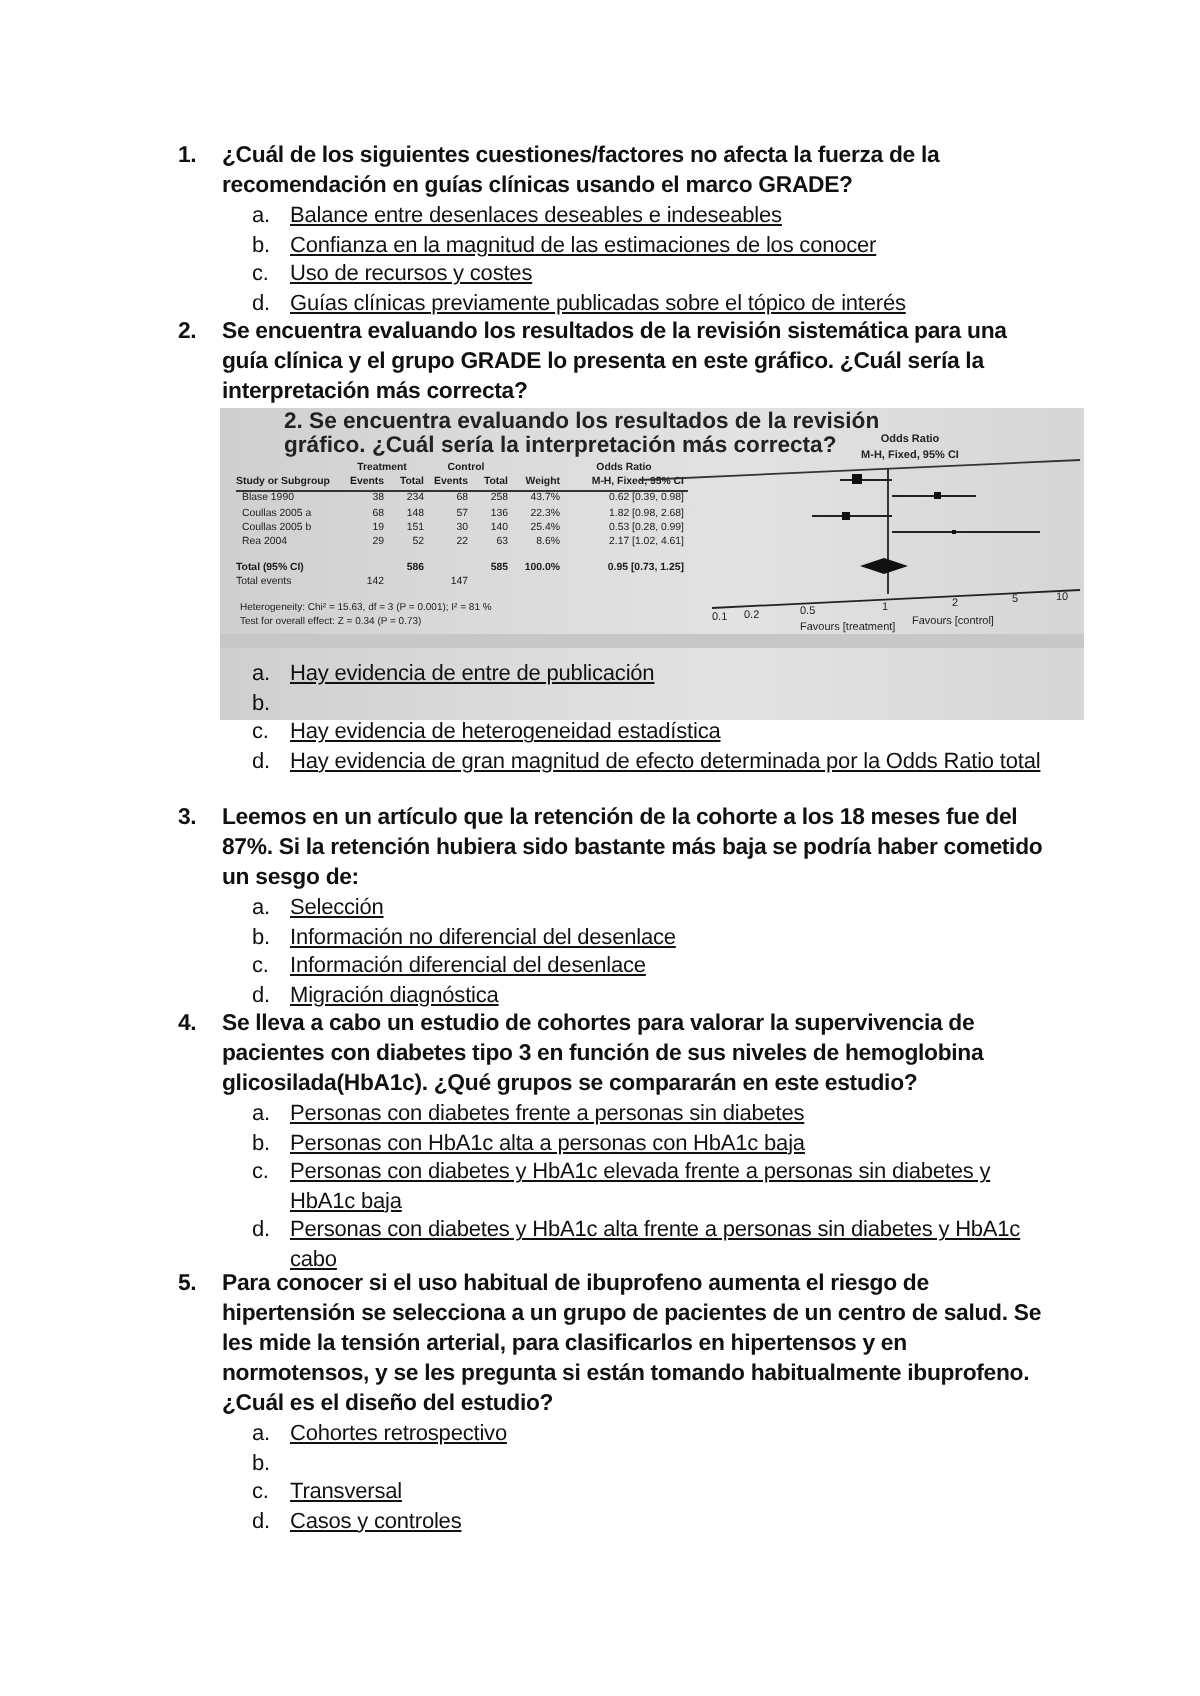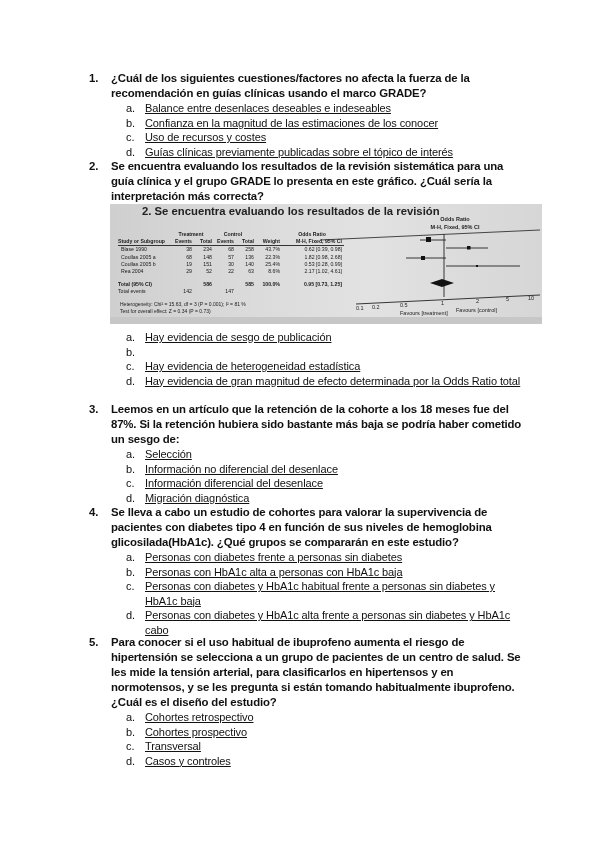--- a/index.html
+++ b/index.html
@@ -7,21 +7,21 @@
          font-family:"Liberation Sans", sans-serif; color:#111; }
   .q { position:absolute; left:89px; width:440px; }
   .q-head { display:flex; font-weight:bold; font-size:11.4px; line-height:15px; letter-spacing:-0.15px; }
   .q-num { width:22px; flex:none; }
   .q-text { flex:1; }
   .opts { margin:0; padding:0; list-style:none; }
   .opt { display:flex; font-size:11px; line-height:14.6px; padding-left:37px; letter-spacing:-0.1px; }
   .opt-letter { width:19px; flex:none; }
   .opt-text { flex:1;text-decoration:underline; }
   
-  .photo { position:absolute; left:110px; top:204px; width:432px; height:120px;
+  .photo { position:absolute; left:110px; top:204px; width:432px; height:156px;
            background:linear-gradient(90deg,#cfcfcf 0%,#dadada 30%,#e2e2e2 60%,#d6d6d6 100%);
            overflow:hidden; font-family:"Liberation Sans", sans-serif; color:#1a1a1a; }
   .ph-title { position:absolute; left:32px; top:1px; font-weight:bold; font-size:11.3px; line-height:12px; color:#222; }
   .ph-table { position:absolute; left:8px; top:27px; font-size:5.2px; line-height:7.2px; }
   .ph-row { display:flex; white-space:nowrap; }
   .c0 { width:52px; } .c1 { width:22px; text-align:right; } .c2 { width:20px; text-align:right; }
   .c3 { width:22px; text-align:right; } .c4 { width:20px; text-align:right; } .c5 { width:26px; text-align:right; }
   .c6 { width:62px; text-align:right; padding-right:2px; }
   .ph-hdr { font-weight:bold; }
   .ph-foot { position:absolute; left:10px; top:97px; font-size:5px; line-height:6.5px; }
@@ -59,20 +59,21 @@
 <div class="q" style="top:159px;">
   <div class="q-head">
     <span class="q-num">2.</span>
     <span class="q-text">Se encuentra evaluando los resultados de la revisión sistemática para una guía clínica y el grupo GRADE lo presenta en este gráfico. ¿Cuál sería la interpretación más correcta?</span>
   </div>
 </div>
 
 <div class="photo">
   <div class="ph-title">
     <div>2. Se encuentra evaluando los resultados de la revisión</div>
+    <div>gráfico. ¿Cuál sería la interpretación más correcta?</div>
   </div>
   <div class="ph-table">
     <div class="ph-row ph-hdr">
       <span class="c0"></span>
       <span style="width:42px;text-align:center;">Treatment</span>
       <span style="width:42px;text-align:center;">Control</span>
       <span style="width:26px;"></span>
       <span style="width:64px;text-align:center;">Odds Ratio</span>
     </div>
     <div class="ph-row ph-hdr" style="border-bottom:0.8px solid #333;">
@@ -172,21 +173,21 @@
       <text x="346" y="108">Favours [control]</text>
     </g>
   </svg>
   <div class="ph-bottom"></div>
 </div>
 
 <div class="q" style="top:330px;">
   <ul class="opts">
     <li class="opt">
         <span class="opt-letter">a.</span>
-        <span class="opt-text">Hay evidencia de sesgo de publicación</span>
+        <span class="opt-text">Hay evidencia de entre de publicación</span>
       </li>
     <li class="opt">
         <span class="opt-letter">b.</span>
       </li>
     <li class="opt">
         <span class="opt-letter">c.</span>
         <span class="opt-text">Hay evidencia de heterogeneidad estadística</span>
       </li>
     <li class="opt">
         <span class="opt-letter">d.</span>
@@ -216,55 +217,54 @@
     <li class="opt">
         <span class="opt-letter">d.</span>
         <span class="opt-text">Migración diagnóstica</span>
       </li>
   </ul>
 </div>
 
 <div class="q" style="top:505px;">
   <div class="q-head">
     <span class="q-num">4.</span>
-    <span class="q-text">Se lleva a cabo un estudio de cohortes para valorar la supervivencia de pacientes con diabetes tipo 4 en función de sus niveles de hemoglobina glicosilada(HbA1c). ¿Qué grupos se compararán en este estudio?</span>
+    <span class="q-text">Se lleva a cabo un estudio de cohortes para valorar la supervivencia de pacientes con diabetes tipo 3 en función de sus niveles de hemoglobina glicosilada(HbA1c). ¿Qué grupos se compararán en este estudio?</span>
   </div>
   <ul class="opts">
     <li class="opt">
         <span class="opt-letter">a.</span>
         <span class="opt-text">Personas con diabetes frente a personas sin diabetes</span>
       </li>
     <li class="opt">
         <span class="opt-letter">b.</span>
         <span class="opt-text">Personas con HbA1c alta a personas con HbA1c baja</span>
       </li>
     <li class="opt">
         <span class="opt-letter">c.</span>
-        <span class="opt-text">Personas con diabetes y HbA1c habitual frente a personas sin diabetes y HbA1c baja</span>
+        <span class="opt-text">Personas con diabetes y HbA1c elevada frente a personas sin diabetes y HbA1c baja</span>
       </li>
     <li class="opt">
         <span class="opt-letter">d.</span>
         <span class="opt-text">Personas con diabetes y HbA1c alta frente a personas sin diabetes y HbA1c cabo</span>
       </li>
   </ul>
 </div>
 
 <div class="q" style="top:635px;">
   <div class="q-head">
     <span class="q-num">5.</span>
     <span class="q-text">Para conocer si el uso habitual de ibuprofeno aumenta el riesgo de hipertensión se selecciona a un grupo de pacientes de un centro de salud. Se les mide la tensión arterial, para clasificarlos en hipertensos y en normotensos, y se les pregunta si están tomando habitualmente ibuprofeno. ¿Cuál es el diseño del estudio?</span>
   </div>
   <ul class="opts">
     <li class="opt">
         <span class="opt-letter">a.</span>
         <span class="opt-text">Cohortes retrospectivo</span>
       </li>
     <li class="opt">
         <span class="opt-letter">b.</span>
-        <span class="opt-text">Cohortes prospectivo</span>
       </li>
     <li class="opt">
         <span class="opt-letter">c.</span>
         <span class="opt-text">Transversal</span>
       </li>
     <li class="opt">
         <span class="opt-letter">d.</span>
         <span class="opt-text">Casos y controles</span>
       </li>
   </ul>

